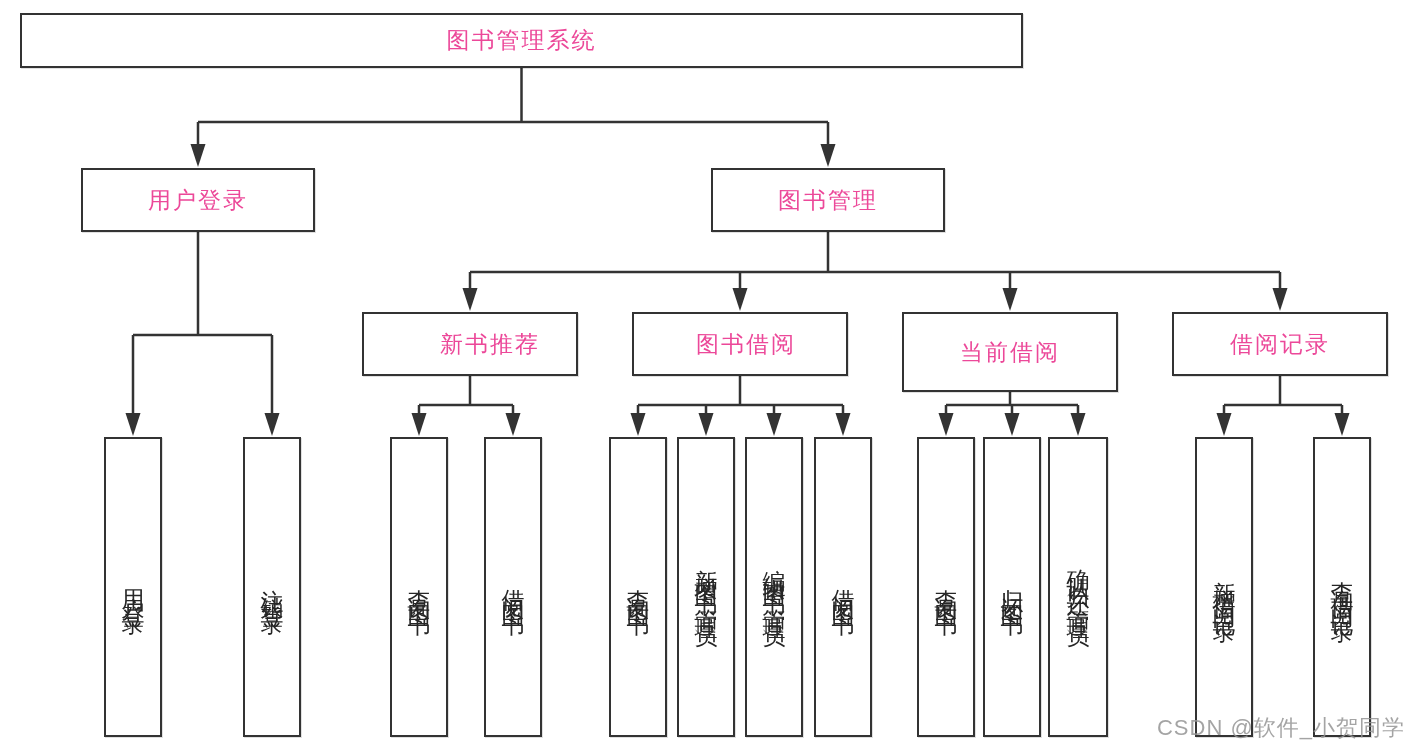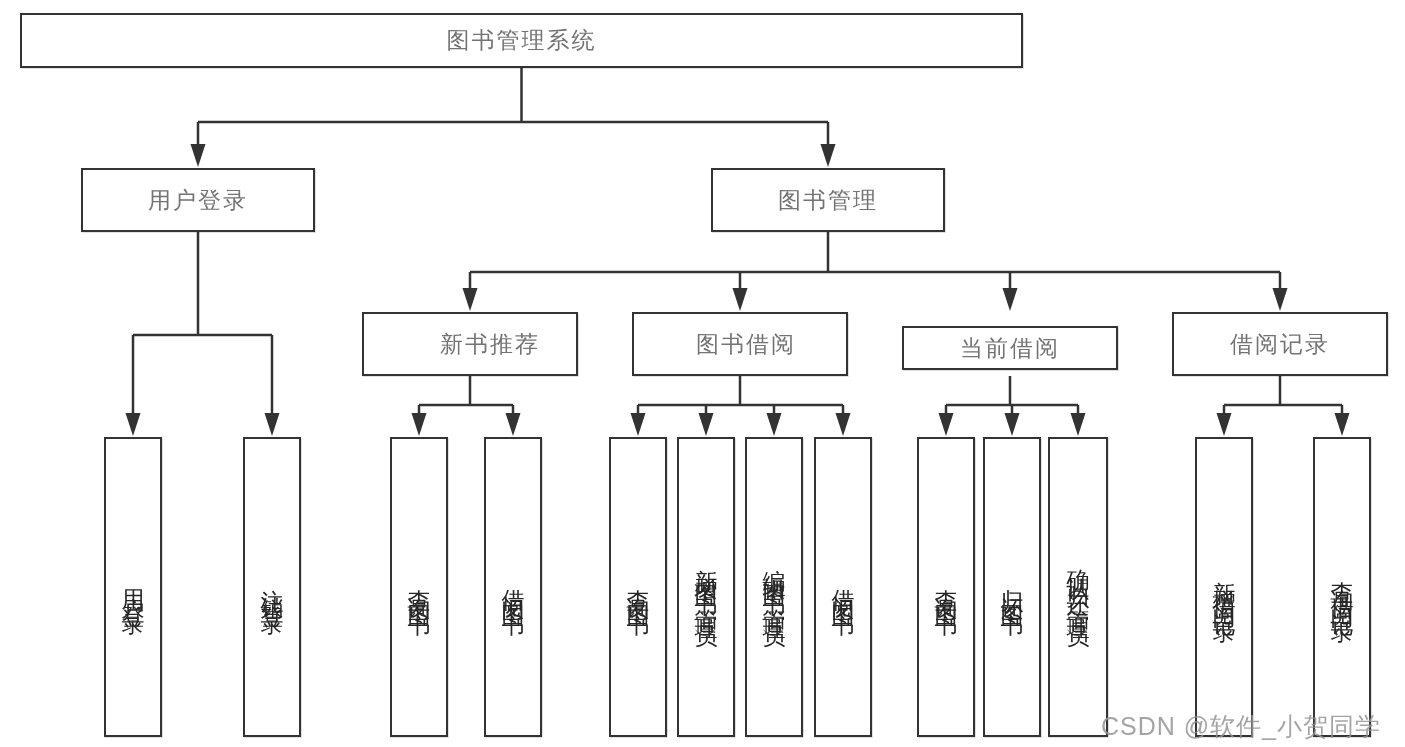--- a/index.html
+++ b/index.html
@@ -29,42 +29,42 @@
     border: 2px solid #333333;
     box-shadow: 1px 1px 0 rgba(0,0,0,0.12);
     display: flex;
     align-items: center;
     justify-content: center;
     z-index: 2;
   }
   .node .hlabel {
     font-size: 23px;
     letter-spacing: 2px;
-    color: #737373;
+    color: #ec4899;
     white-space: nowrap;
   }
   .leaf {
     width: 58px;
     height: 300px;
     top: 437px;
   }
   .leaf .vlabel {
     writing-mode: vertical-rl;
     text-orientation: mixed;
     font-size: 23px;
     letter-spacing: 8px;
     line-height: 1;
     color: #262626;
     white-space: nowrap;
   }
   #watermark {
     position: absolute;
-    right: 24px;
+    right: 0;
     bottom: 4px;
-    font-size: 25px;
+    font-size: 22px;
     color: rgba(148, 148, 148, 0.85);
     z-index: 3;
     letter-spacing: 1px;
     white-space: nowrap;
   }
 </style>
 </head>
 <body>
 
 <div id="canvas">
@@ -122,21 +122,21 @@
   <div class="node" style="left:711px; top:168px; width:234px; height:64px;text-align:right;">
     <span class="hlabel">图书管理</span>
   </div>
 
   <div class="node" style="left:362px; top:312px; width:216px; height:64px;padding-left:40px;">
     <span class="hlabel">新书推荐</span>
   </div>
   <div class="node" style="left:632px; top:312px; width:216px; height:64px;padding-left:12px;">
     <span class="hlabel">图书借阅</span>
   </div>
-  <div class="node" style="left:902px; top:312px; width:216px; height:44px;margin-top:14px;">
+  <div class="node" style="left:902px; top:312px; width:216px; height:80px;">
     <span class="hlabel">当前借阅</span>
   </div>
   <div class="node" style="left:1172px; top:312px; width:216px; height:64px;">
     <span class="hlabel">借阅记录</span>
   </div>
 
   <div class="node leaf" style="left:104px;">
     <span class="vlabel">用户登录</span>
   </div>
   <div class="node leaf" style="left:243px;">

